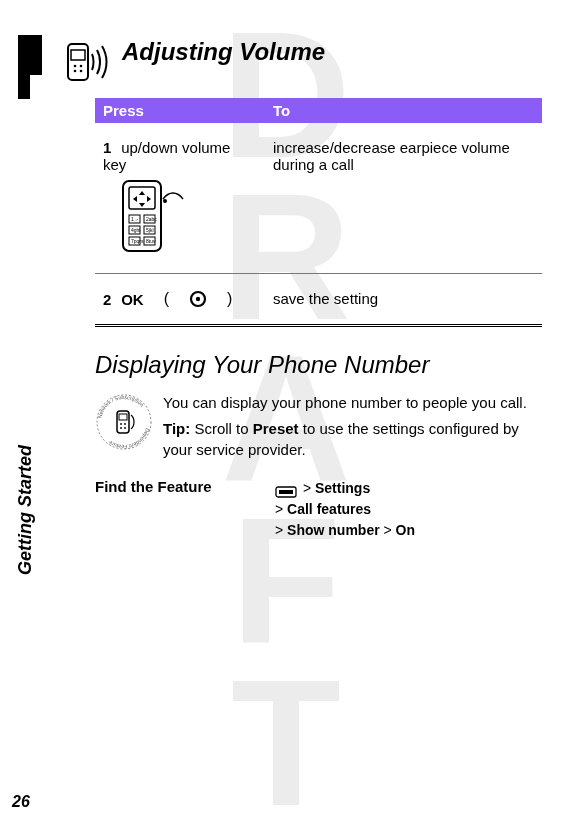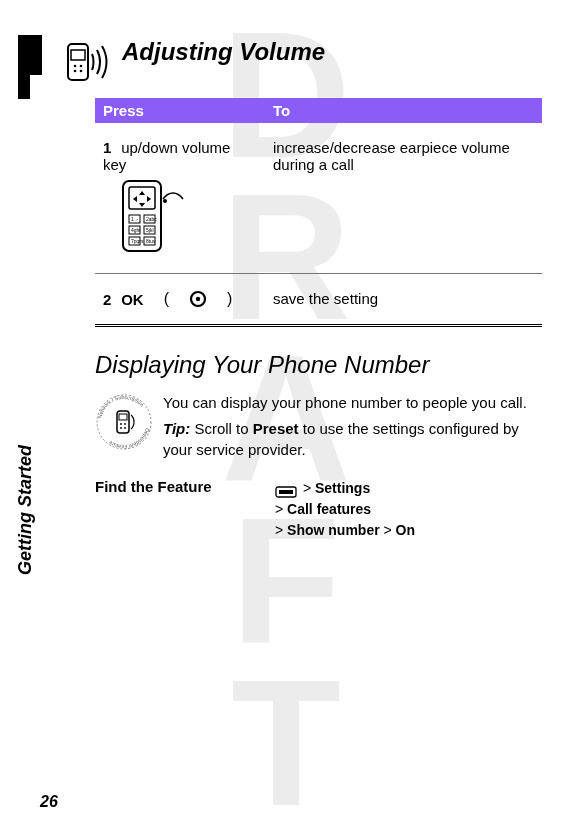--- a/index.html
+++ b/index.html
@@ -124,37 +124,37 @@
 
   .feature-row {
     display:flex;
     gap: 10px;
     margin-top: 14px;
     margin-left: 35px;
   }
   .feature-icon { width: 58px; height: 58px; flex-shrink:0; }
   .feature-text p { font-size:15px; line-height:1.35; margin-bottom:6px; }
   .bold-cond { font-family: Liberation Sans, sans-serif; font-weight:800; }
-  .tip-label { font-weight: bold; font-style: italic; }
+  .tip-label { font-weight: bold; }
 
   .find-feature {
     display:flex;
     margin-top: 12px;
     margin-left: 35px;
     font-size:15px;
   }
   .ff-label { font-weight: bold; width: 180px; }
   .ff-path { font-size:14px; line-height:1.5; }
   .menu-icon { display:inline-block; width:22px; height:12px; vertical-align:middle; margin-right:2px;}
   .bold-menu { font-family: "Arial Narrow", Arial, sans-serif; font-weight: 800; }
 
   .page-number {
     position: absolute;
     bottom: 26px;
-    left: 40px;
+    left: 12px;
     font-weight: bold;
     font-style: italic;
     font-size: 16px;
   }
 </style>
 </head>
 <body>
 
 <div class="watermark"><span>D</span><span>R</span><span>A</span><span>F</span><span>T</span></div>
 

